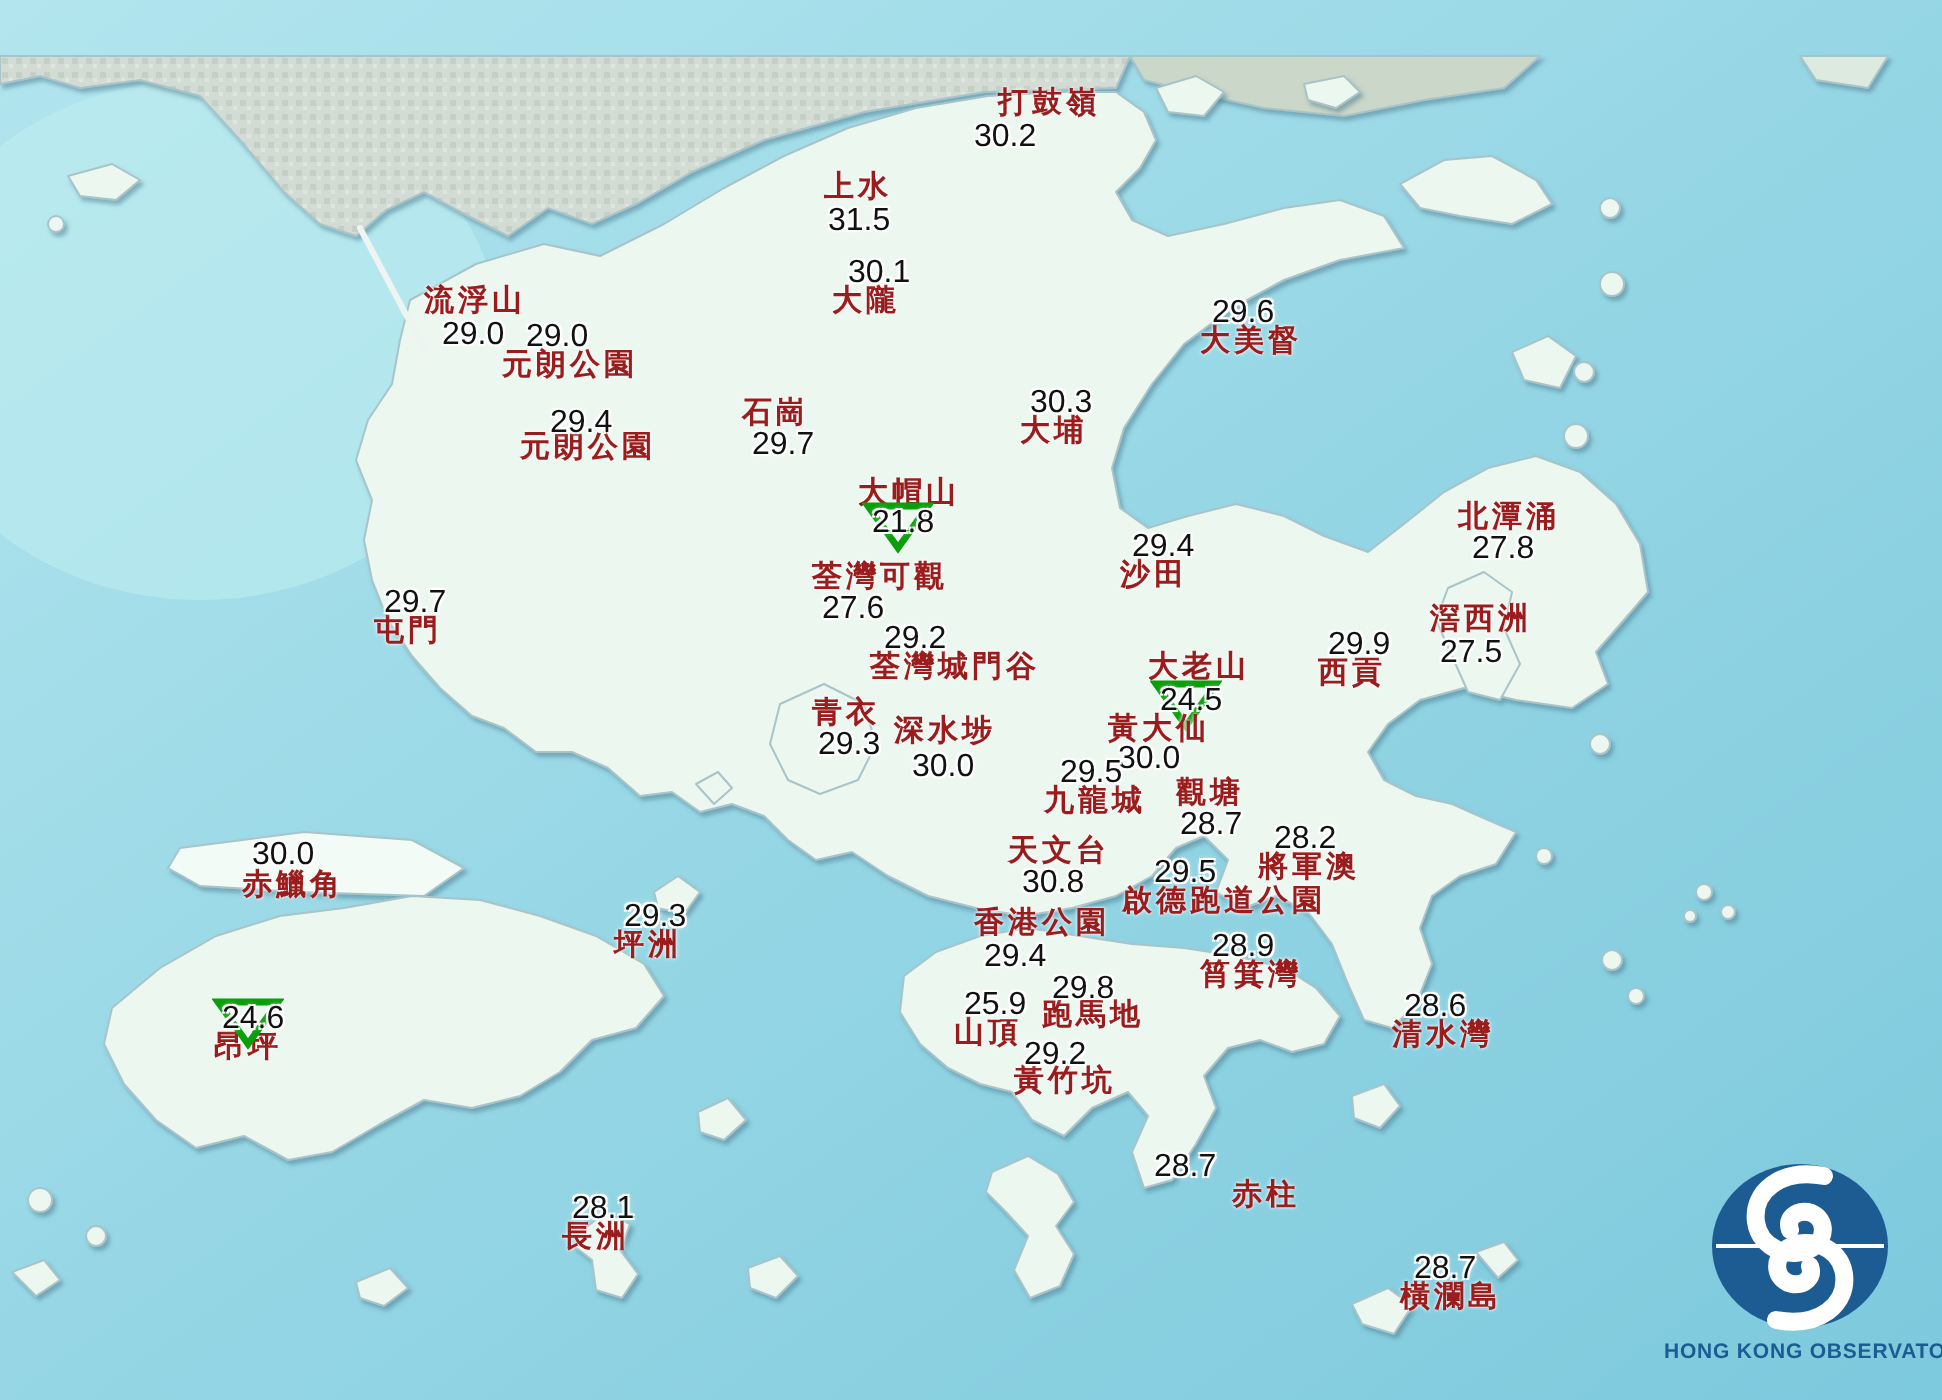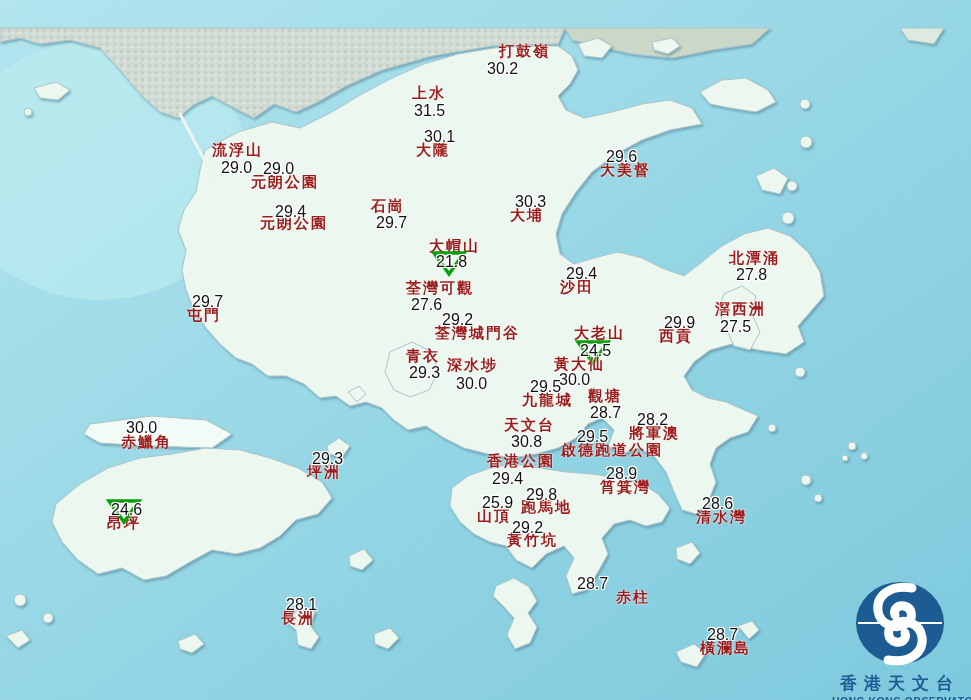--- a/index.html
+++ b/index.html
@@ -188,17 +188,16 @@
     </div>
 
 
   <div id="logo">
     <svg width="96" height="92" viewBox="0 0 96 92" style="display:block;margin:0 auto;">
       <ellipse cx="48" cy="45" rx="44" ry="41" fill="#1d5c92"></ellipse>
       <line x1="6" y1="45" x2="90" y2="45" stroke="#ffffff" stroke-width="2"></line>
       <path d="M 60,10 C 38,6 24,18 26,33 C 28,47 44,52 54,46 C 62,41 61,30 52,28 C 46,27 41,31 43,37" fill="none" stroke="#ffffff" stroke-width="9" stroke-linecap="round"></path>
       <path d="M 36,82 C 58,86 72,74 70,59 C 68,45 52,40 42,46 C 34,51 35,62 44,64 C 50,65 55,61 53,55" fill="none" stroke="#ffffff" stroke-width="9" stroke-linecap="round"></path>
     </svg>
-    <div class="cn">香港天文台</div>
     <div class="en">HONG KONG OBSERVATORY</div>
   </div>
 
 </div>
 
 </body></html>

